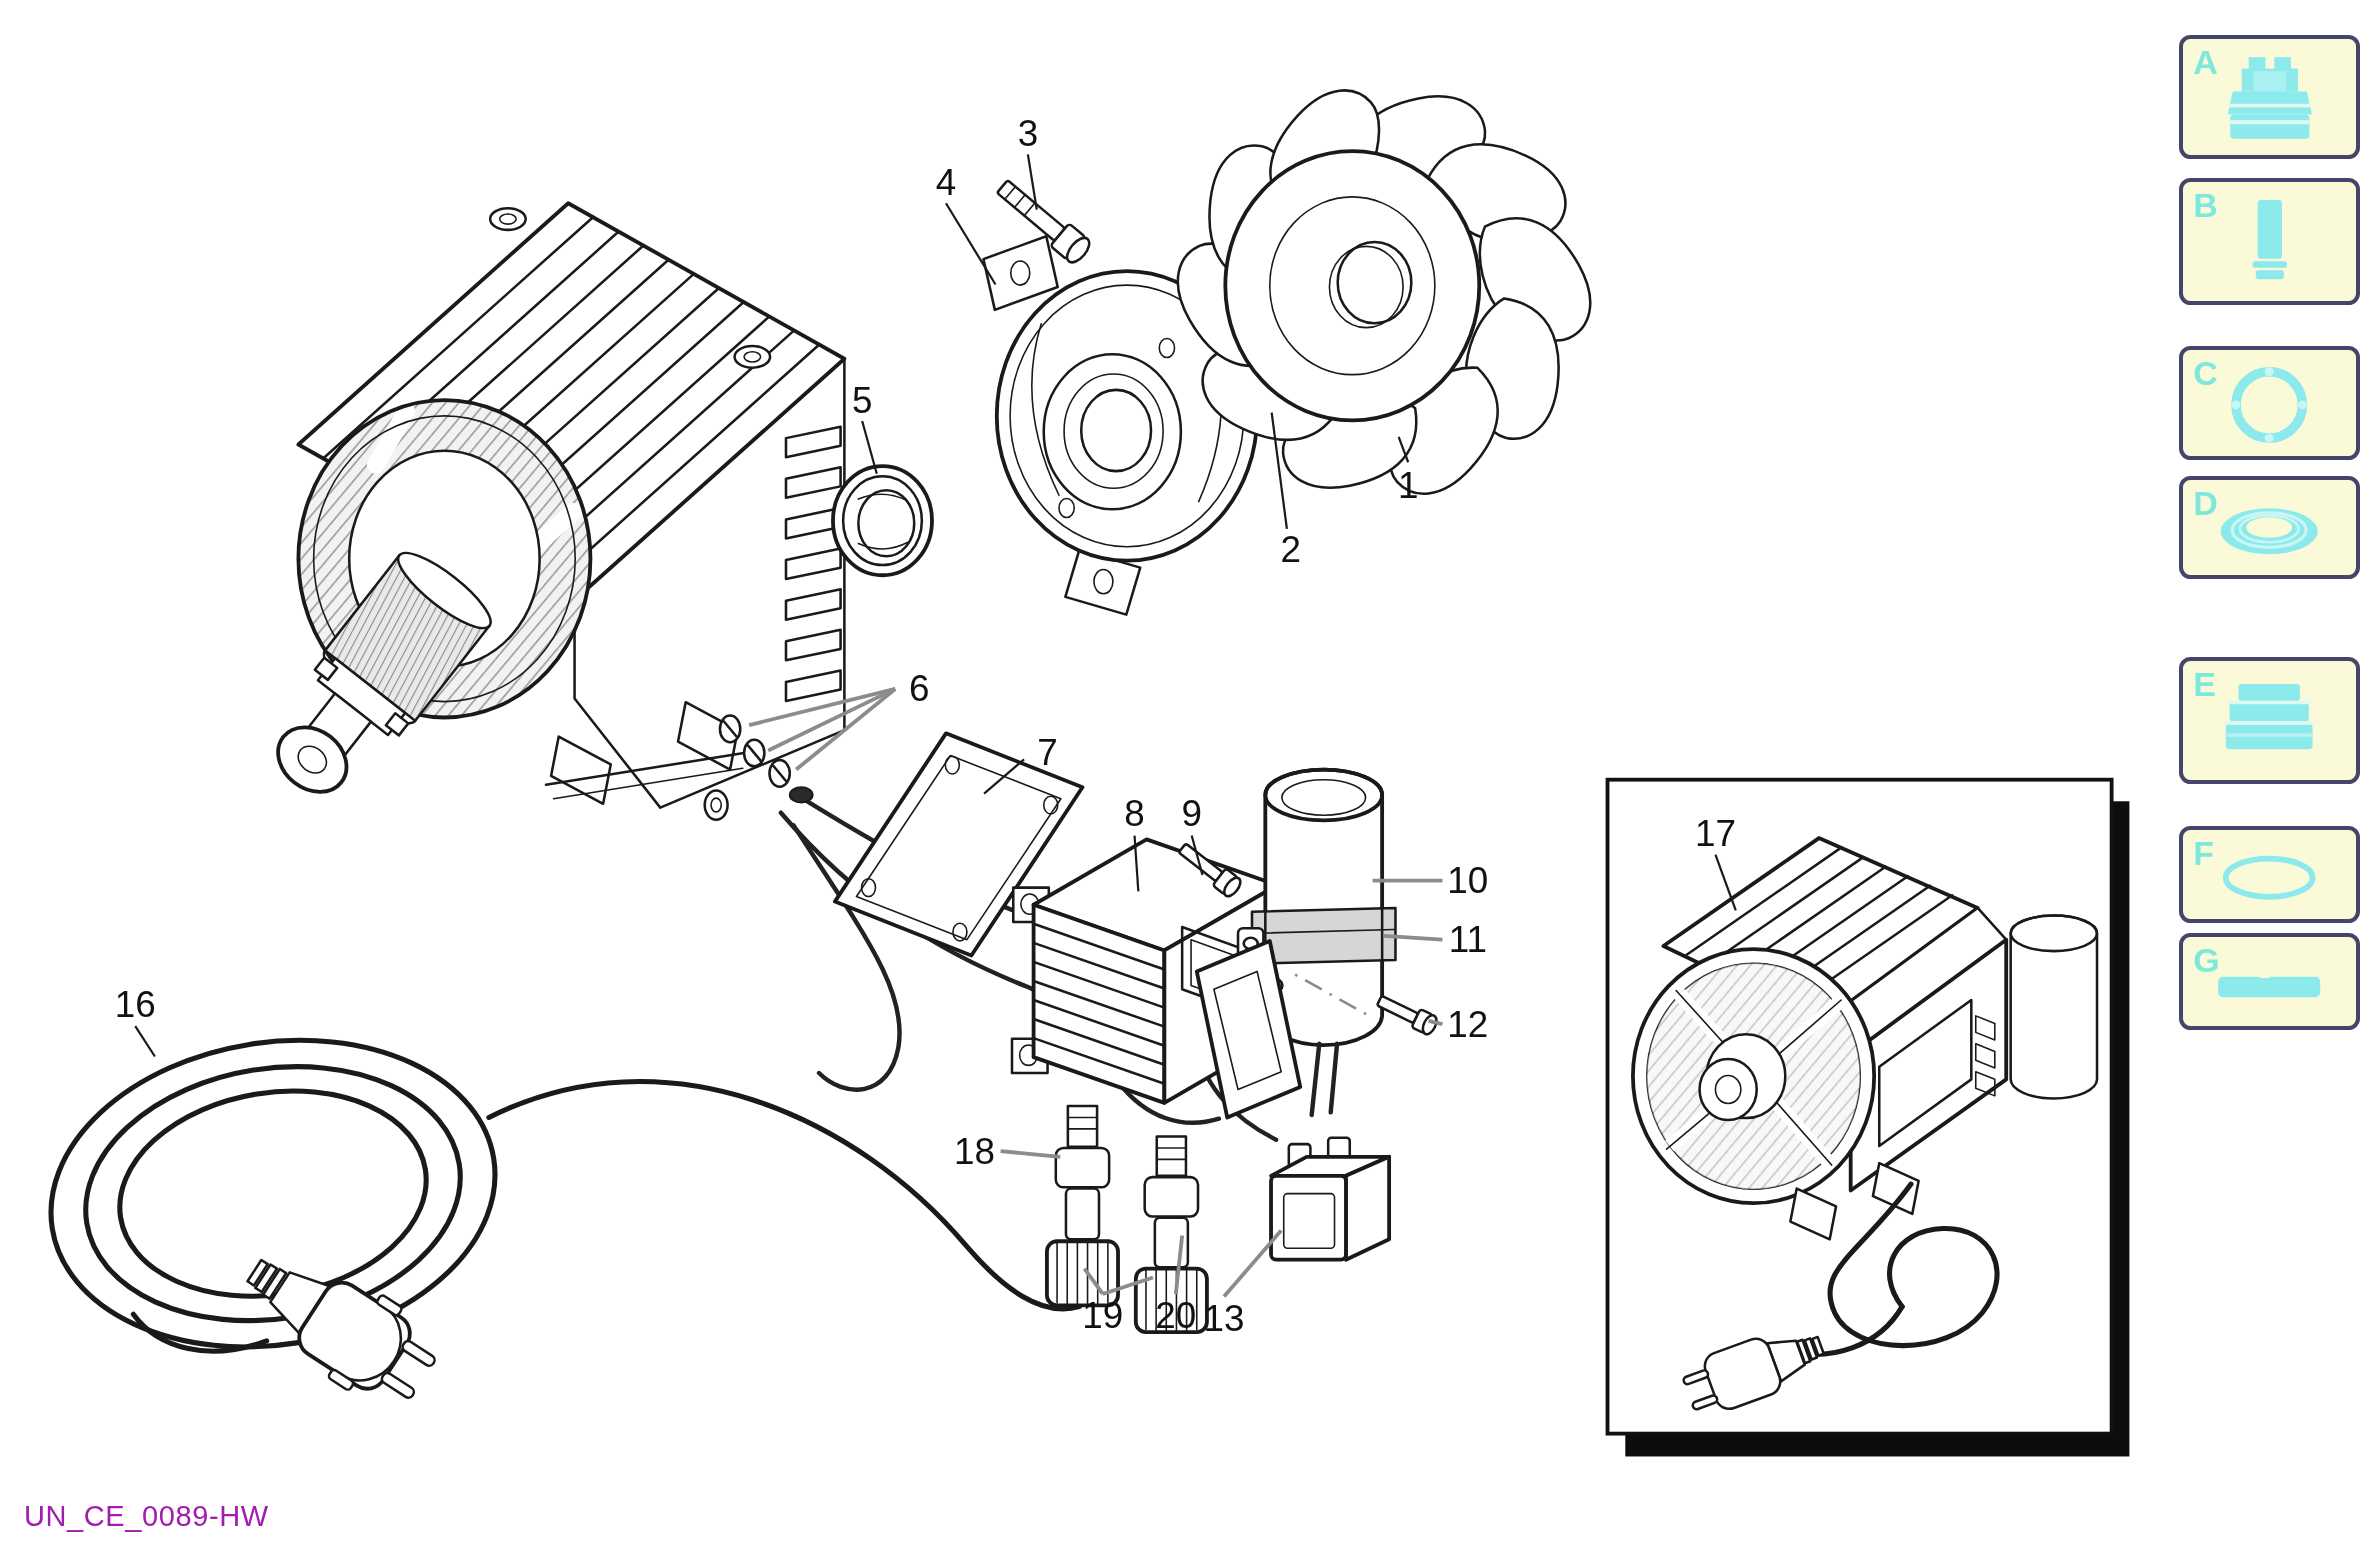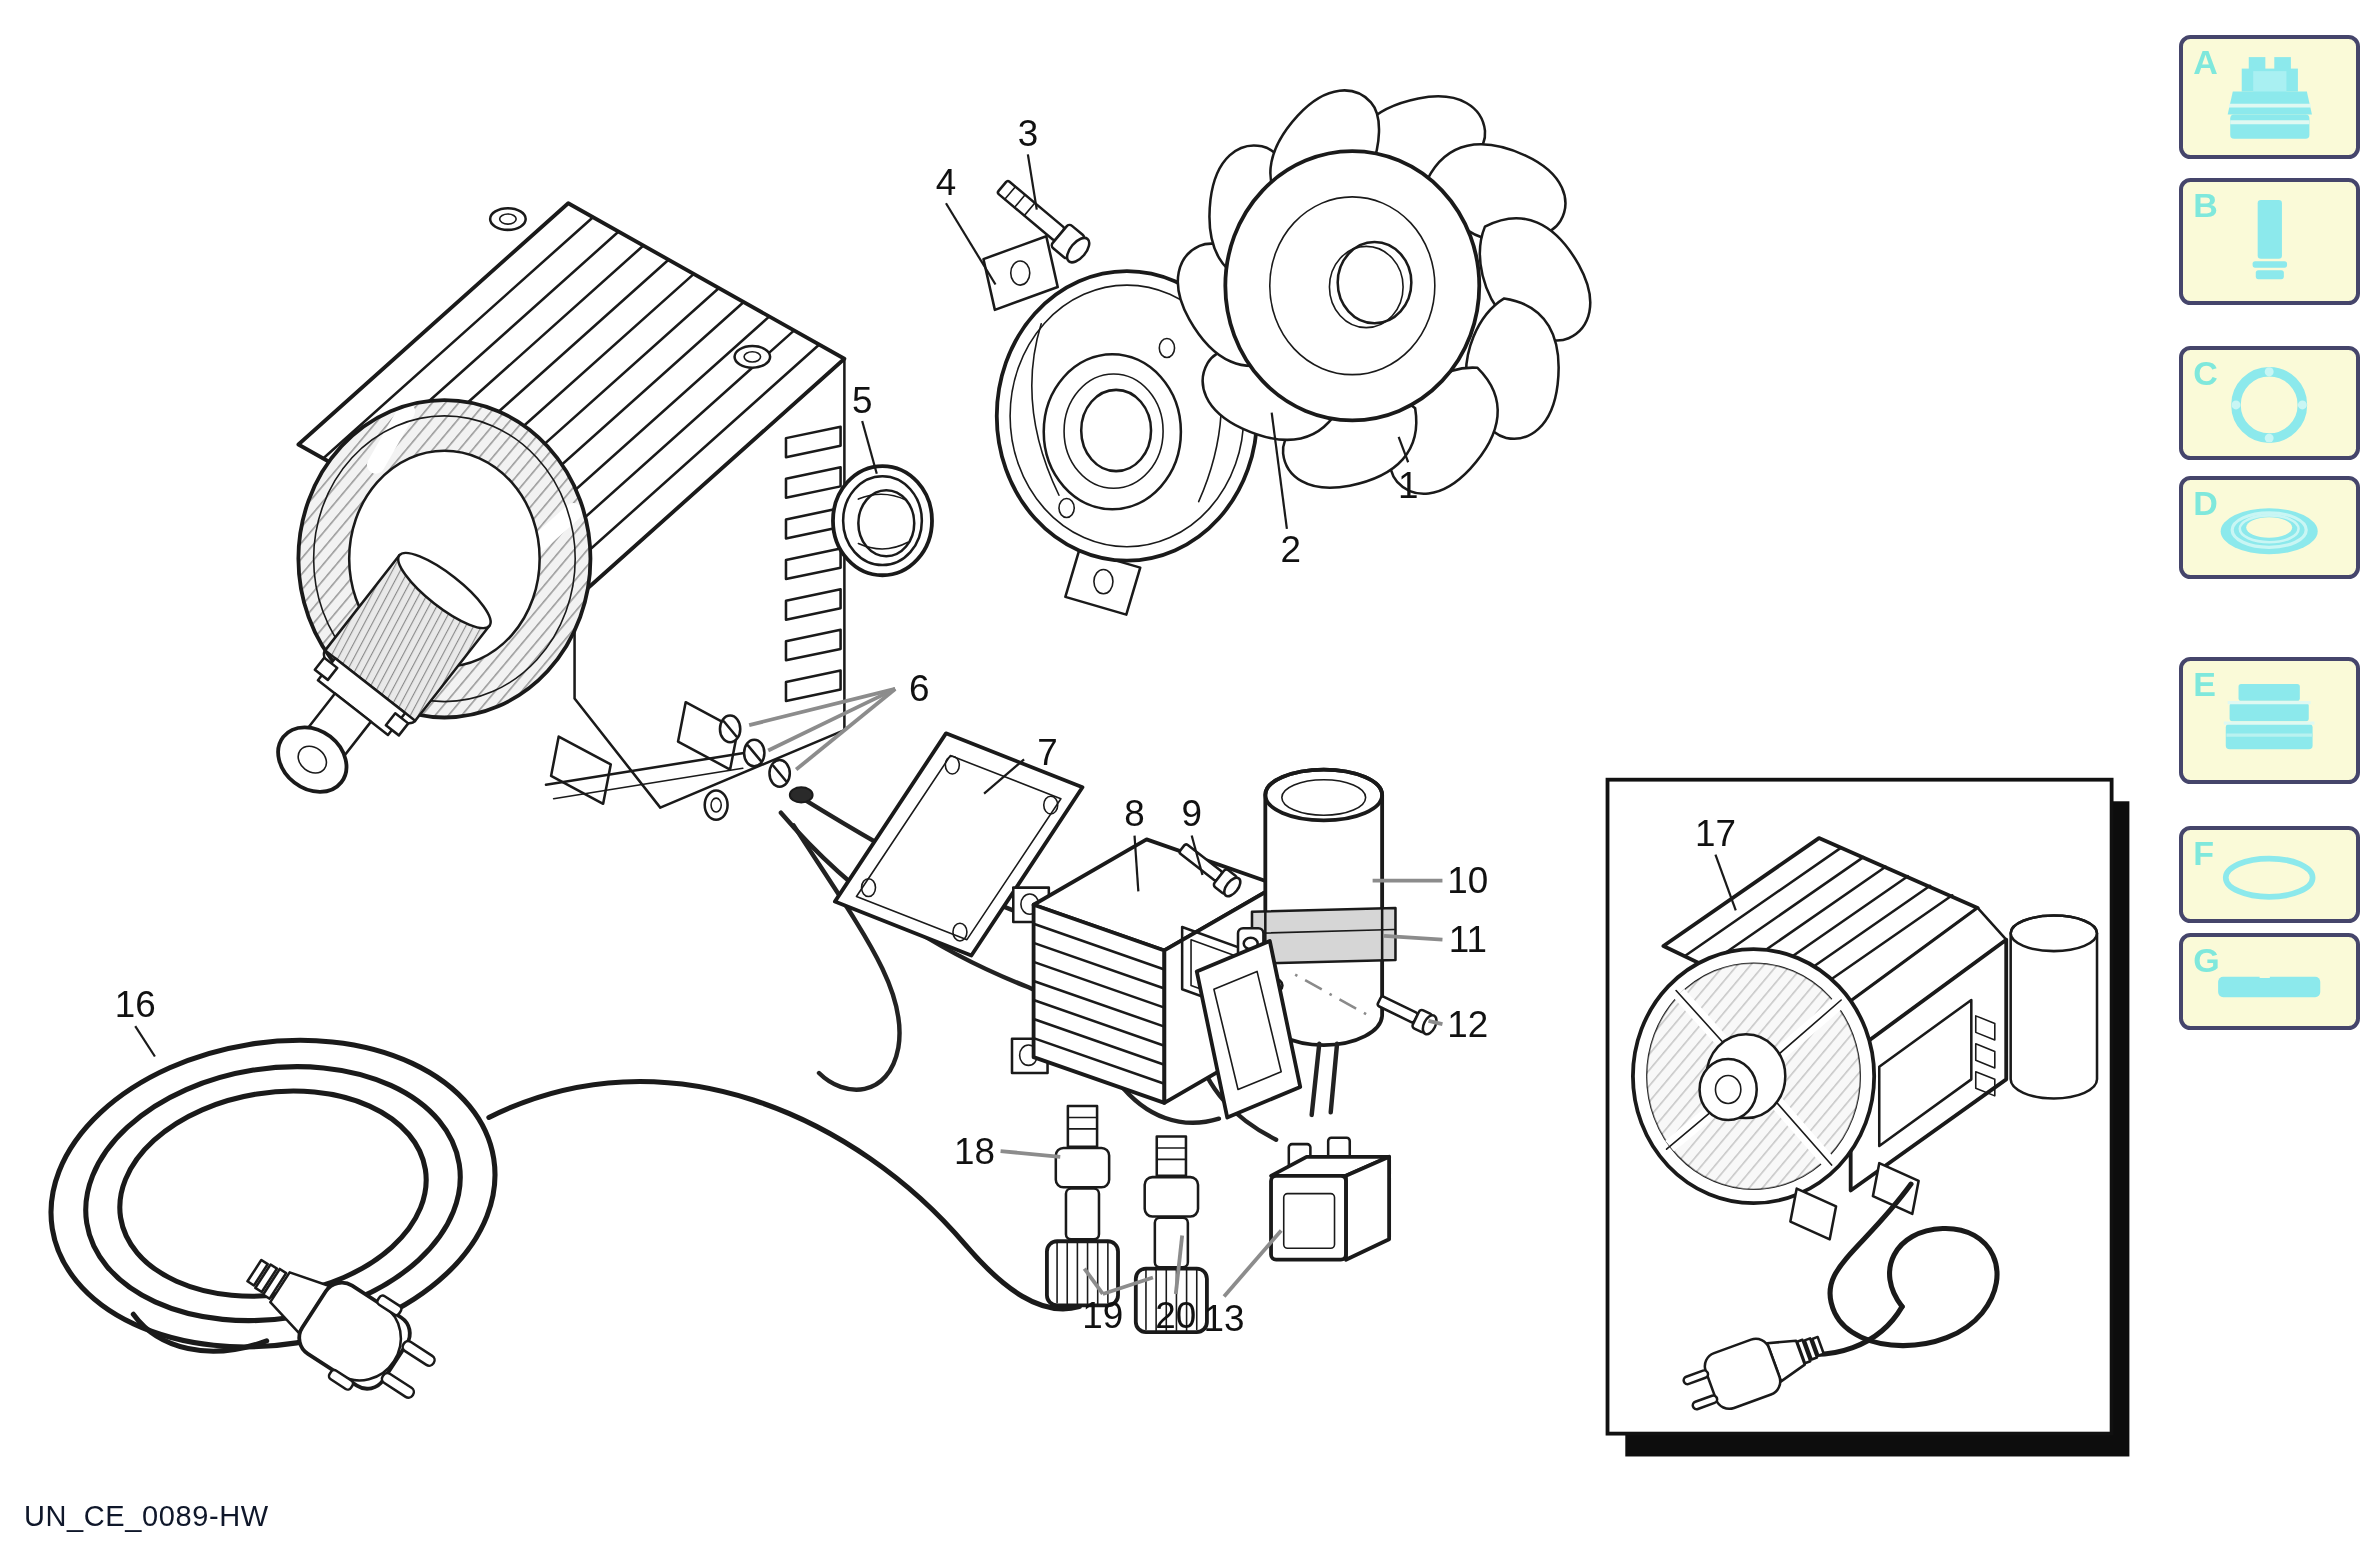--- a/index.html
+++ b/index.html
@@ -24,21 +24,21 @@
   .leader{stroke:#1a1a1a;stroke-width:3.5;}
   .leader.gray{stroke:#8c8c8c;stroke-width:6;}
 
   
   .legend-box{position:absolute;left:2179px;width:181px;background:#fafad8;
               border:4.4px solid #45456b;border-radius:11.4px;box-sizing:border-box;}
   .legend-letter{position:absolute;left:10.2px;top:3.8px;font-size:34px;font-weight:bold;
                  color:#7fe8dc;font-family:"Liberation Sans",sans-serif;}
   .legend-icon{position:absolute;left:0;top:0;width:100%;height:100%;}
 
-  .footer-code{position:absolute;left:24px;top:1500px;font-size:29px;color:#0f172a;
+  .footer-code{position:absolute;left:24px;top:1500px;font-size:29px;color:#a21caf;
                letter-spacing:0.6px;font-family:"Liberation Sans",sans-serif;text-align:center;}
 </style>
 </head>
 <body>
 
 <div class="page">
 
   <svg class="diagram-svg" viewBox="0 0 3744 2468">
     <defs>
       <pattern id="hG" width="16" height="16" patternUnits="userSpaceOnUse" patternTransform="rotate(40)">

